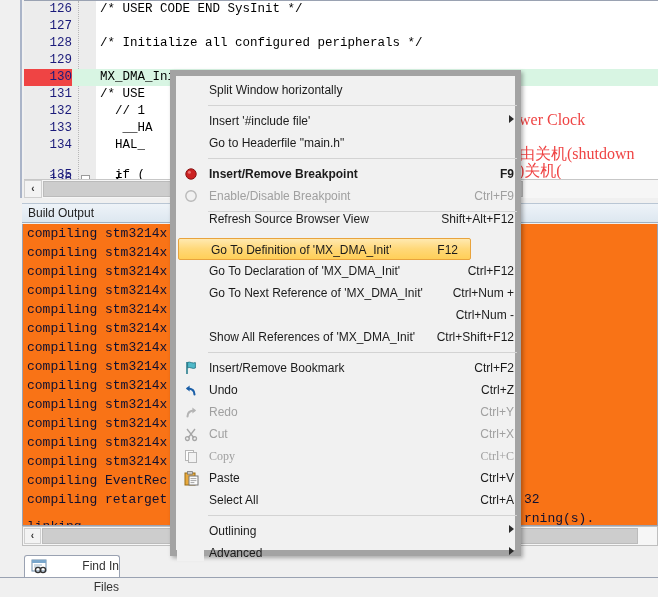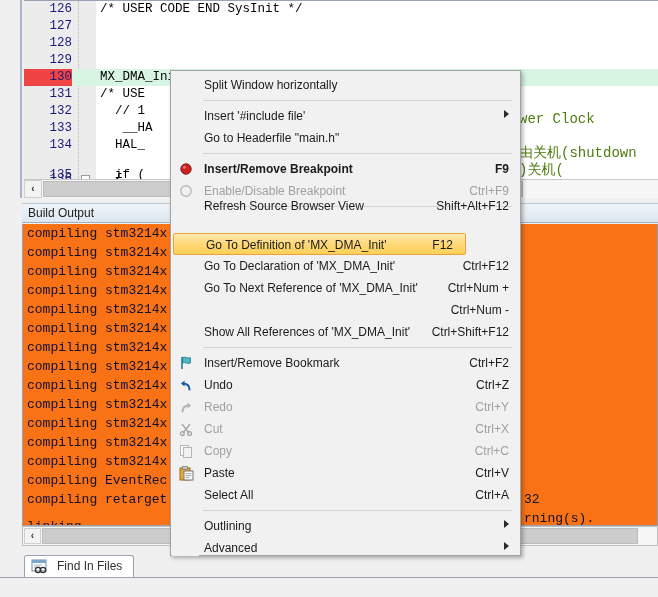--- a/index.html
+++ b/index.html
@@ -70,22 +70,22 @@
     font-weight: bold;
   }
   #editor-hscroll .thumb {
     position: absolute; left: 19px; top: 1px; width: 480px; height: 16px;
     background: #cdcdcd; border: 1px solid #bbbbbb;
   }
 
   
   .green-frag {
     position: absolute;
-    font-family: Liberation Mono, monospace; font-size: 14px;
-    color: #4d7c0f; white-space: pre;
+    font-family: Liberation Serif, serif; font-size: 16px;
+    color: #ef4444; white-space: pre;
   }
 
   
   #build-pane {
     position: absolute; left: 22px; top: 203px; width: 636px; height: 345px;
   }
   #build-title {
     position: absolute; left: 0; top: 0; width: 636px; height: 20px;
     background: linear-gradient(to bottom, #eef3f8 0%, #dde7f0 100%);
     border-top: 1px solid #b9c6d4; border-bottom: 1px solid #9fb0c0;
@@ -116,40 +116,40 @@
     position: absolute; left: 19px; top: 1px; width: 596px; height: 16px;
     background: #cdcdcd; border: 1px solid #bbbbbb;
   }
 
   
   #tabstrip {
     position: absolute; left: 0; top: 550px; width: 658px; height: 47px;
     background: #f0f0f0;
   }
   #tab-find {
-    position: absolute; left: 24px; top: 5px; width: 110px; height: 22px;
+    position: absolute; left: 24px; top: 5px; width: 96px; height: 22px;
     background: #ffffff;
     border: 1px solid #9aa2b2; border-bottom: none;
     border-radius: 3px 3px 0 0;
     font-size: 12px; color: #333; line-height: 21px; text-align: right;
   }
   #tab-find .label { position: absolute; left: 32px; top: 0; }
   .find-icon {
     position: absolute; left: 6px; top: 3px; width: 18px; height: 15px;
   }
   #tab-underline {
     position: absolute; left: 0; top: 27px; width: 658px; height: 1px;
     background: #9aa2b2;
   }
 
   
   #ctx-menu {
     position: absolute; left: 170px; top: 70px; width: 351px; height: 486px;
     background: #f1f1f1;
-    border: 1px solid #a3a3a3;
+    border: 6px solid #a3a3a3;
     box-shadow: 2px 2px 4px rgba(0,0,0,0.30);
     font-family: "Liberation Sans", sans-serif;
   }
   #ctx-gutter {
     position: absolute; left: 1px; top: 1px; width: 27px; height: 484px;
     background: #f1f1f1;
   }
   .mi {
     position: absolute; left: 1px; width: 349px; height: 22px;
     line-height: 22px; font-size: 12px; color: #1b1b1b;
@@ -184,21 +184,21 @@
 
   <div id="editor-pane">
     <div id="editor-left-gutter"></div>
 
     <div id="editor-body">
       <div id="linenum-col"></div>
       <div id="fold-col"></div>
       <div id="code-rows">
           <div class="code-row" style="top: 0px;"><span class="ln">126</span><span class="txt cm">/* USER CODE END SysInit */</span></div>
           <div class="code-row" style="top: 17px;"><span class="ln">127</span><span class="txt"></span></div>
-          <div class="code-row" style="top: 34px;"><span class="ln">128</span></div>
+          <div class="code-row" style="top: 34px;"><span class="ln">128</span><span class="txt cm">/* Initialize all configured peripherals */</span></div>
           <div class="code-row" style="top: 51px;"><span class="ln">129</span></div>
           <div class="code-row hl" style="top: 68px;"><span class="ln">130</span><span class="txt">MX_DMA_Init();</span></div>
           <div class="code-row" style="top: 85px;"><span class="ln">131</span><span class="txt cm">/* USE</span></div>
           <div class="code-row" style="top: 102px;"><span class="ln">132</span><span class="txt cm">  // 1</span></div>
           <div class="code-row" style="top: 119px;"><span class="ln">133</span><span class="txt">   __HA</span></div>
           <div class="code-row" style="top: 136px;"><span class="ln">134</span><span class="txt">  HAL_</span></div>
           <div class="code-row" style="top: 153px; margin-top: 13px;"><span class="ln">135</span><span class="txt kw">  if (</span></div>
           <div class="code-row" style="top: 170px;"><span class="ln">136</span><span class="txt">  {</span></div>
         </div>
       <div id="green-frags">
@@ -289,21 +289,21 @@
           <span class="maccel">F9</span>
         </div>
         <div class="mi dis" style="top: 109px;">
           <span class="micon"><svg width="16" height="16" viewBox="0 0 16 16">
               <circle cx="8" cy="8" r="5.2" fill="none" stroke="#b9b9b9" stroke-width="1.4"></circle>
             </svg></span>
           <span class="mlabel">Enable/Disable Breakpoint</span>
           <span class="maccel">Ctrl+F9</span>
         </div>
         <div class="msep" style="top: 135px;"></div>
-        <div class="mi" style="top: 124px;">
+        <div class="mi" style="top: 132px;">
           <span class="mlabel">Refresh Source Browser View</span>
           <span class="maccel">Shift+Alt+F12</span>
         </div>
         <div class="mi sel" style="top: 162px;">
           <span class="mlabel">Go To Definition of 'MX_DMA_Init'</span>
           <span class="maccel">F12</span>
         </div>
         <div class="mi" style="top: 184px;">
           <span class="mlabel">Go To Declaration of 'MX_DMA_Init'</span>
           <span class="maccel">Ctrl+F12</span>
@@ -347,21 +347,21 @@
         <div class="mi dis" style="top: 347px;">
           <span class="micon"><svg width="16" height="16" viewBox="0 0 16 16">
               <line x1="4" y1="3" x2="11" y2="12" stroke="#a6a6a6" stroke-width="1.3"></line>
               <line x1="12" y1="3" x2="5" y2="12" stroke="#a6a6a6" stroke-width="1.3"></line>
               <circle cx="4.4" cy="12.6" r="1.9" fill="none" stroke="#a6a6a6" stroke-width="1.3"></circle>
               <circle cx="11.6" cy="12.6" r="1.9" fill="none" stroke="#a6a6a6" stroke-width="1.3"></circle>
             </svg></span>
           <span class="mlabel">Cut</span>
           <span class="maccel">Ctrl+X</span>
         </div>
-        <div class="mi dis" style="top: 369px;">
+        <div class="mi dis" style="top: 369px; font-family: Liberation Serif, serif;">
           <span class="micon"><svg width="16" height="16" viewBox="0 0 16 16">
               <rect x="2.5" y="2.5" width="8" height="10" fill="#fdfdfd" stroke="#b6b6b6" stroke-width="1"></rect>
               <rect x="5.5" y="4.5" width="8" height="10" fill="#f2f2f2" stroke="#b6b6b6" stroke-width="1"></rect>
             </svg></span>
           <span class="mlabel">Copy</span>
           <span class="maccel">Ctrl+C</span>
         </div>
         <div class="mi" style="top: 391px;">
           <span class="micon"><svg width="16" height="16" viewBox="0 0 16 16">
               <rect x="2" y="3" width="10" height="12" fill="#e8a93c" stroke="#9a6c14" stroke-width="1"></rect>

